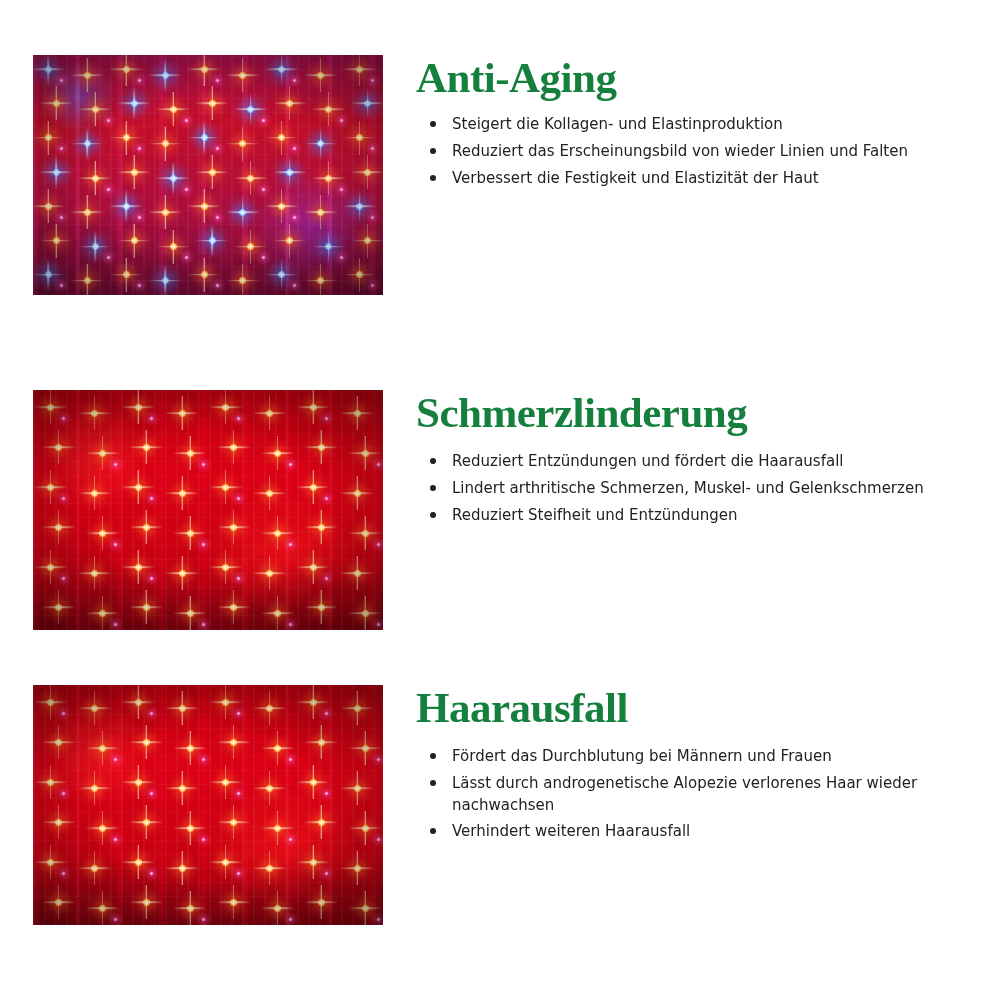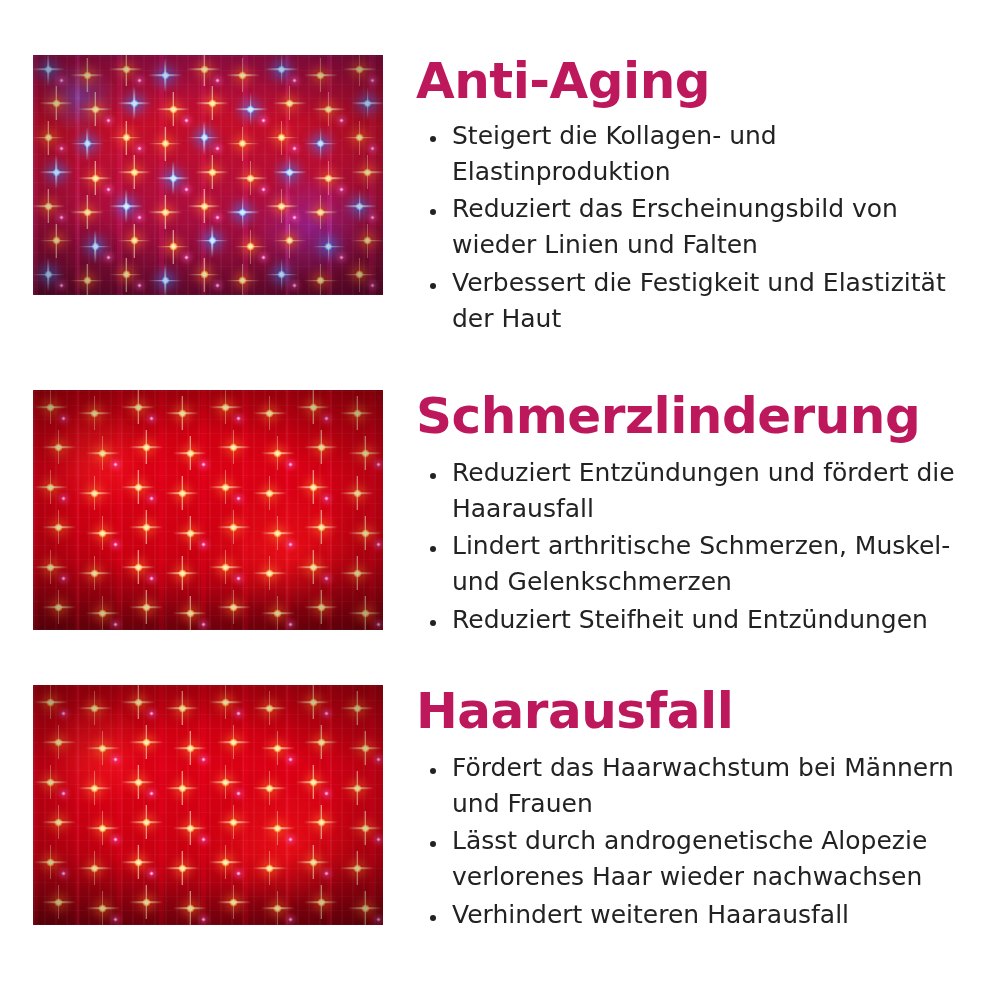--- a/index.html
+++ b/index.html
@@ -141,36 +141,37 @@
   }
 
   .text-col {
     margin-left: 33px;
     flex: 1 1 auto;
     padding-right: 26px;
   }
 
   h2.heading {
     margin: 0 0 10px 0;
-    font-size: 50px;
+    font-size: 43px;
     line-height: 1.05;
     font-weight: 700;
     letter-spacing: -0.5px;
-    color: #be185d;
+    color: #15803d;
+    font-family: Liberation Serif, serif;
   }
   .section-2 h2.heading { margin-bottom: 12px; }
   .section-3 h2.heading { margin-bottom: 12px; }
 
   ul.bullets {
     margin: 0;
     padding-left: 32px;
     list-style: disc;
   }
   ul.bullets li {
-    font-size: 25px;
+    font-size: 15px;
     line-height: 1.45;
     color: #222222;
     margin: 0 0 1px 0;
     padding-left: 4px;
   }
   ul.bullets li::marker { font-size: 18px; }
 </style>
 </head>
 <body>
 
@@ -464,20 +465,20 @@
             <span class="led star" style="left:324.1px;top:183.0px"></span>
             <span class="led star" style="left:332.1px;top:223.0px"></span>
             <span class="led pinkdot" style="left:345.1px;top:234.0px"></span>
           </div>
         <div class="vign"></div>
       </div>
     </div>
     <div class="text-col">
       <h2 class="heading">Haarausfall</h2>
       <ul class="bullets">
-        <li>Fördert das Haarwachstum bei Männern und Frauen</li>
+        <li>Fördert das Durchblutung bei Männern und Frauen</li>
         <li>Lässt durch androgenetische Alopezie verlorenes Haar wieder nachwachsen</li>
         <li>Verhindert weiteren Haarausfall</li>
       </ul>
     </div>
   </div>
 
 </div>
 
 </body></html>

